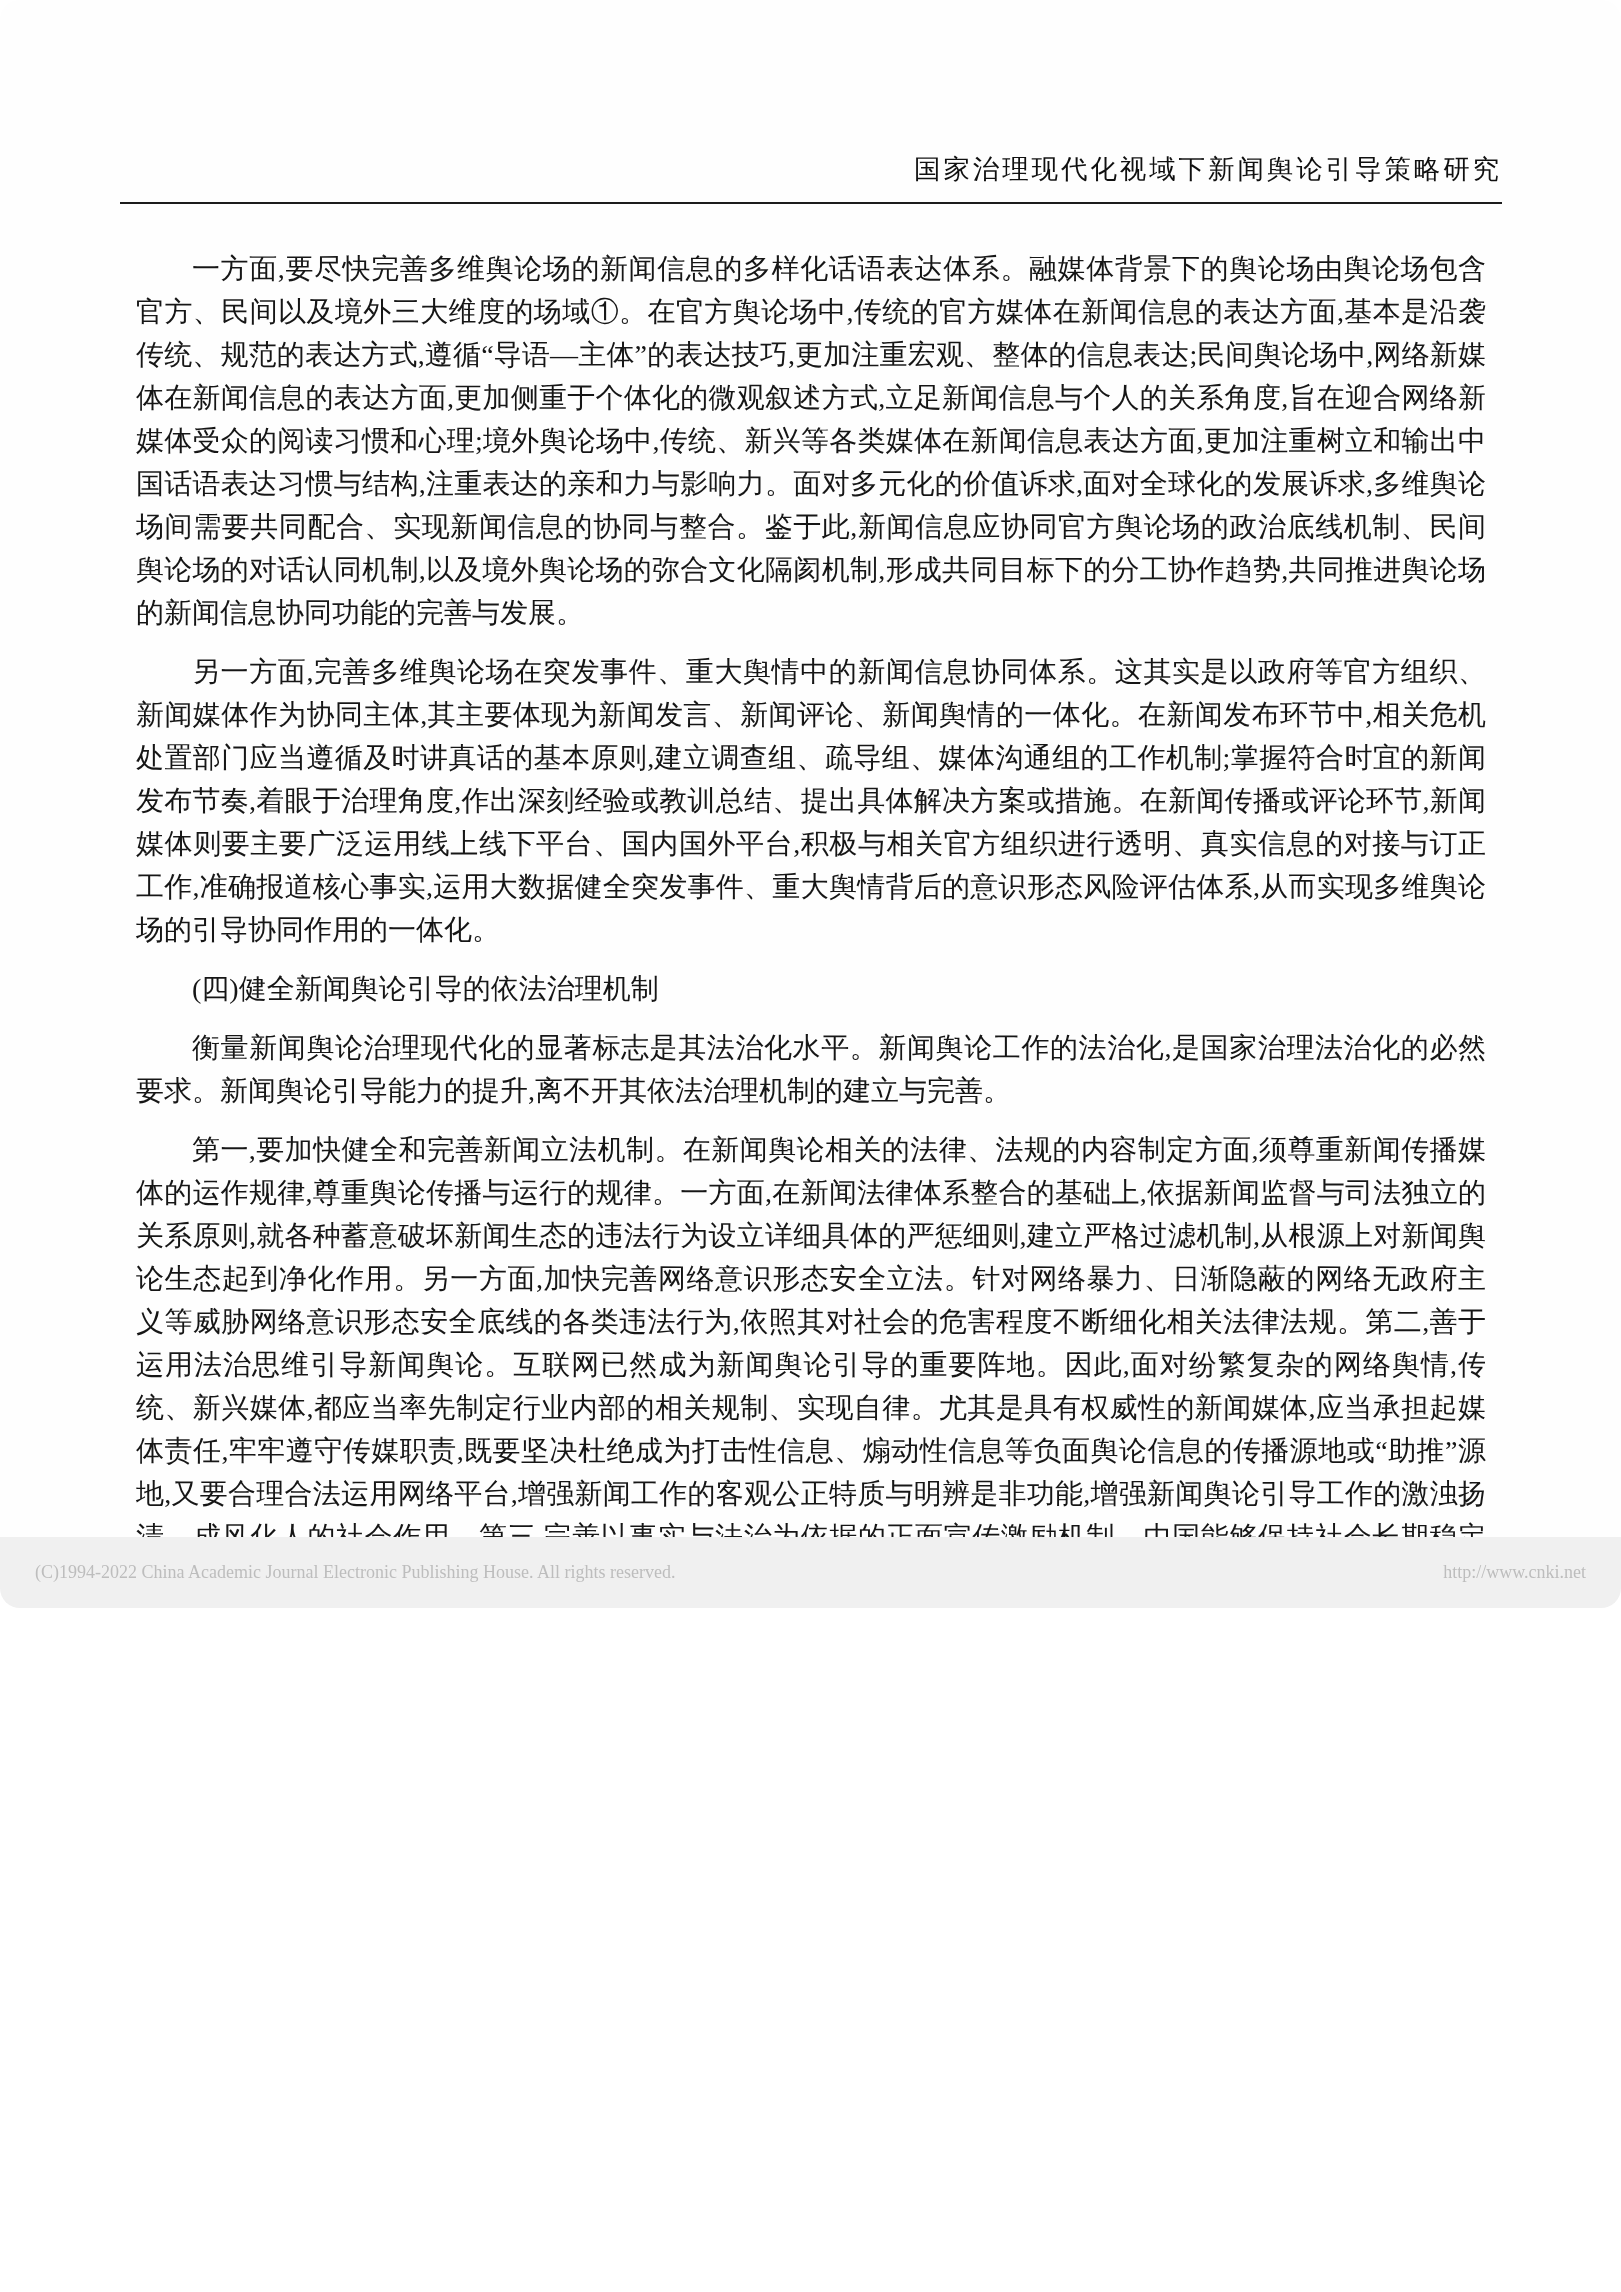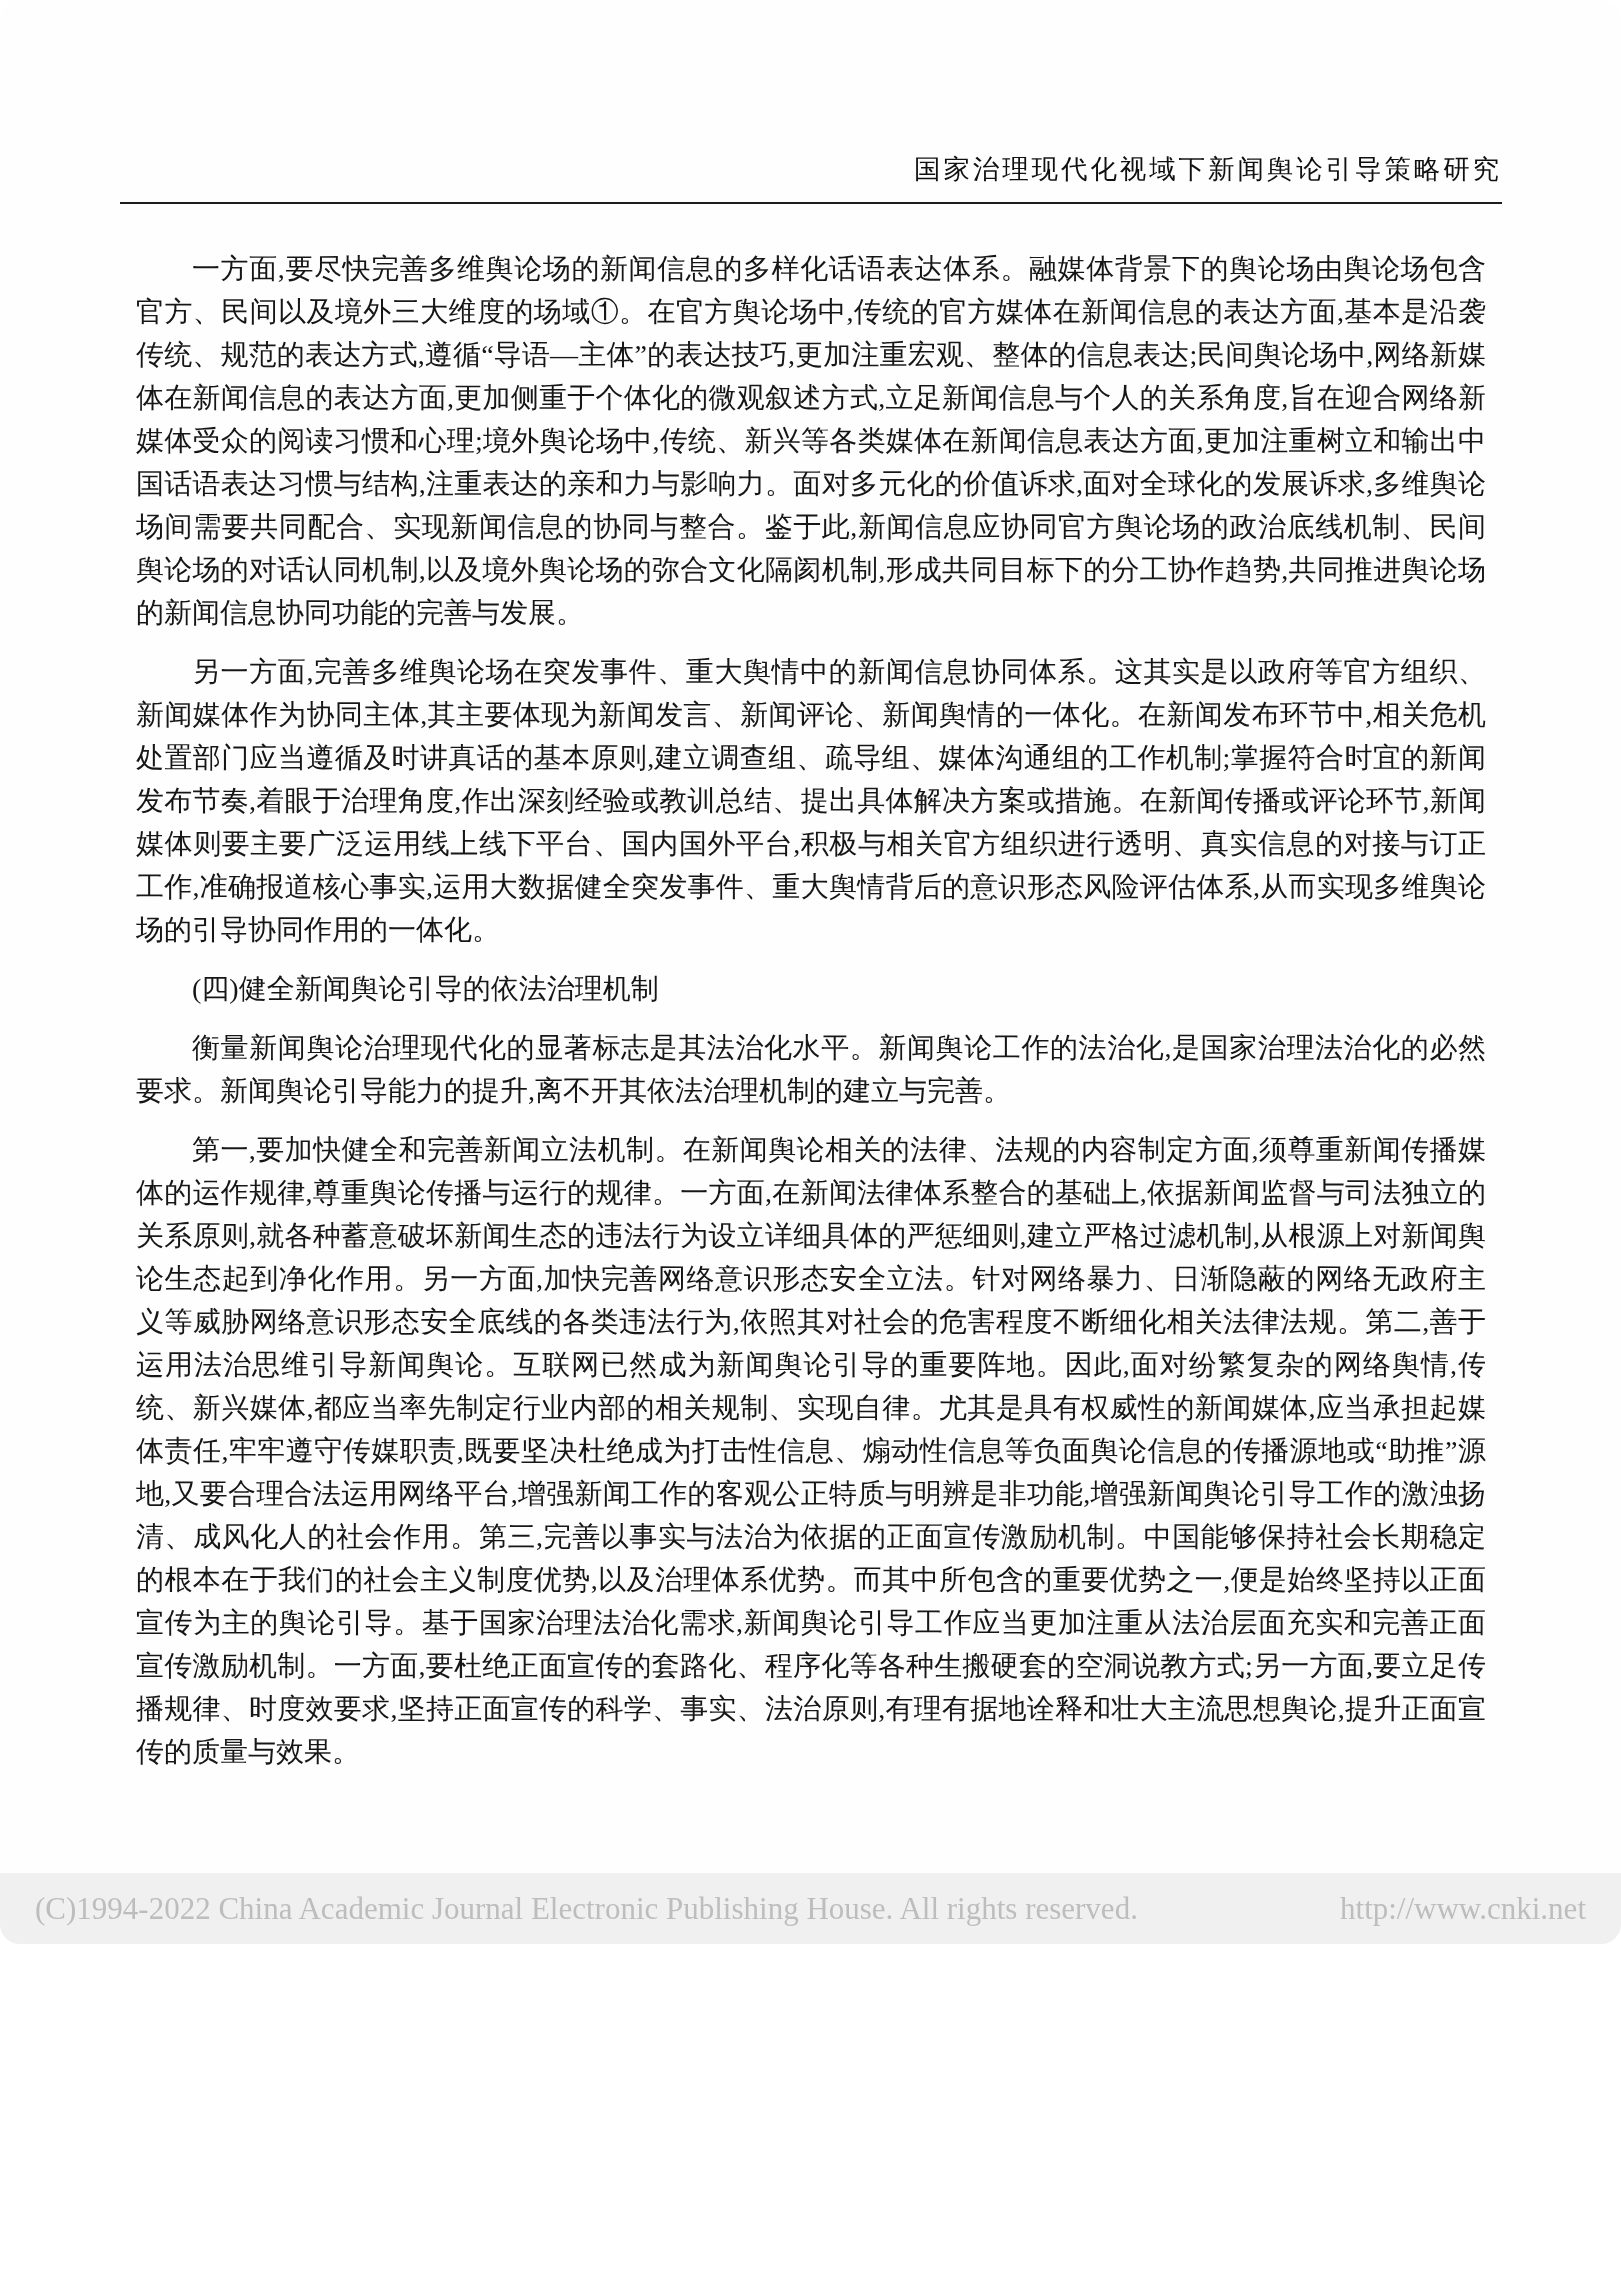--- a/index.html
+++ b/index.html
@@ -1,18 +1,18 @@
 <!DOCTYPE html>
 <html lang="zh"><head>
 <meta charset="utf-8">
 <style>
   html,body{margin:0;padding:0;background:#ffffff;}
   .page{
     position:relative;
-    width:1621px;height:1944px;
+    width:1621px;height:1608px;
     background:#fefefe;
     font-family:"Liberation Serif","DejaVu Serif",serif;
     color:#141414;
     overflow:hidden;
     border-radius:20px;
   }
   .running-header{
     position:absolute;top:153px;left:120px;width:1382px;
     text-align:right;
     font-size:26.5px;line-height:33px;
@@ -56,21 +56,21 @@
   }
   .page-number{
     position:absolute;top:2086px;right:121px;
     font-size:35px;letter-spacing:1px;
     color:#a21caf;
   }
   .footer-strip{
     position:absolute;left:0;bottom:0;width:1621px;height:71px;
     background:#f0f0f0;
     color:#bdbdbd;
-    font-size:31px;
+    font-size:18px;
     display:flex;align-items:center;justify-content:space-between;
     box-sizing:border-box;
     padding:0 35px;
     font-family:"Liberation Serif","DejaVu Serif",serif;
   }
 </style>
 </head>
 <body>
 
 <div class="page">

